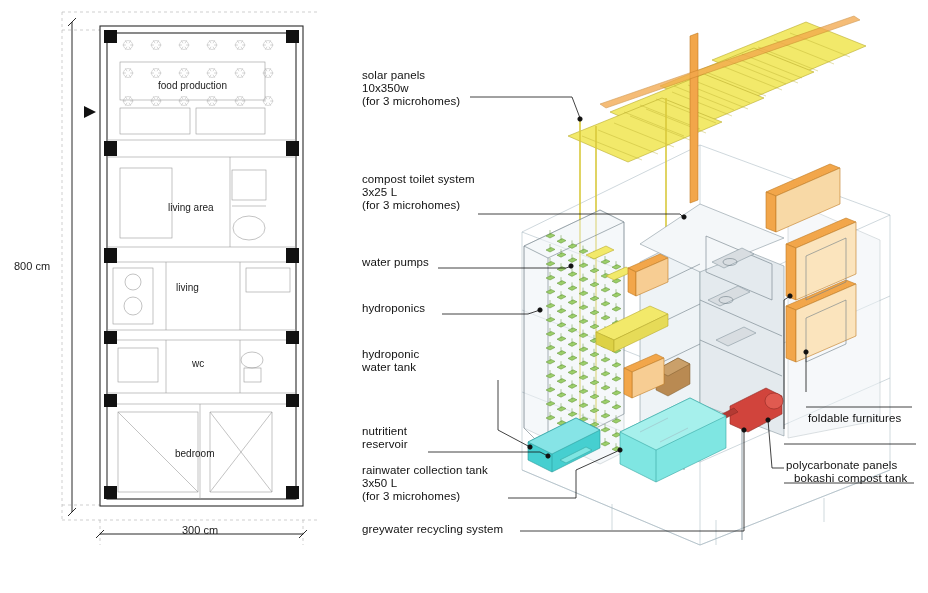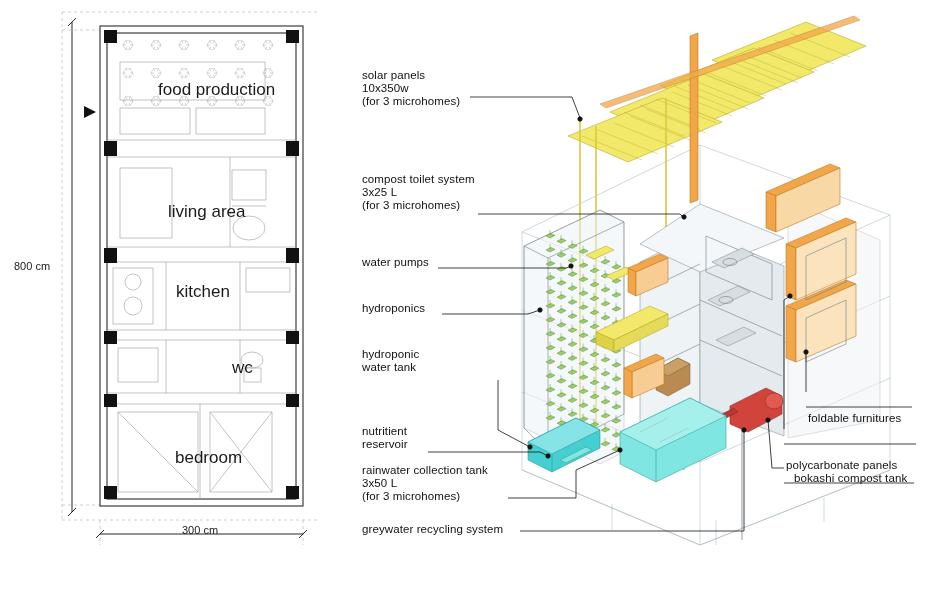--- a/index.html
+++ b/index.html
@@ -29,21 +29,21 @@
     letter-spacing: 0.1px;
   }
   .dim-label {
     position: absolute;
     font-size: 11px;
     color: #1a1a1a;
     white-space: pre;
   }
   .plan-room {
     position: absolute;
-    font-size: 17px;
+    font-size: 10px;
     color: #1a1a1a;
     white-space: pre;
   }
   
   svg.layer {
     position: absolute;
     left: 0;
     top: 0;
     width: 928px;
     height: 593px;
@@ -753,22 +753,22 @@
       <circle class="dot" cx="768" cy="420" r="2.2"></circle>
 
       <path d="M806 407 L912 407"></path>
       <path d="M784 444 L916 444"></path>
       <path d="M784 483 L914 483"></path>
     </g>
   </svg>
 
   <div class="plan-room" style="left:158px; top:80px;">food production</div>
   <div class="plan-room" style="left:168px; top:202px;">living area</div>
-  <div class="plan-room" style="left:176px; top:282px;">kitchen</div>
-  <div class="plan-room" style="left:192px; top:358px;margin-left:40px;">wc</div>
+  <div class="plan-room" style="left:176px; top:282px;">living</div>
+  <div class="plan-room" style="left:192px; top:358px;">wc</div>
   <div class="plan-room" style="left:175px; top:448px;">bedroom</div>
 
   <div class="dim-label" style="left:14px; top:260px;">800 cm</div>
   <div class="dim-label" style="left:182px; top:524px;">300 cm</div>
 
   <div class="lbl" style="left:362px; top:69px;">solar panels
 10x350w
 (for 3 microhomes)</div>
   <div class="lbl" style="left:362px; top:173px;">compost toilet system
 3x25 L

